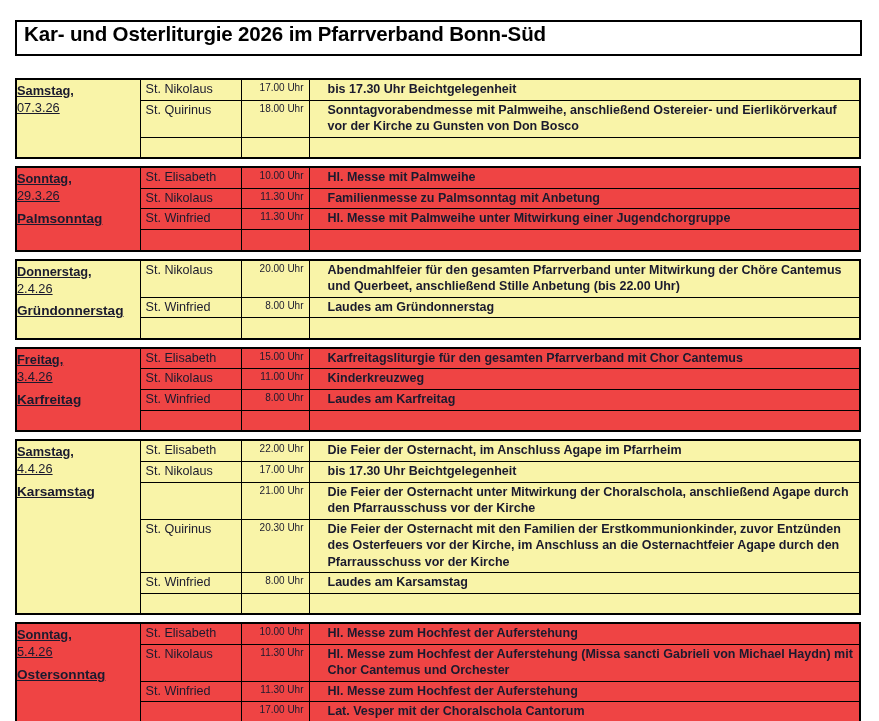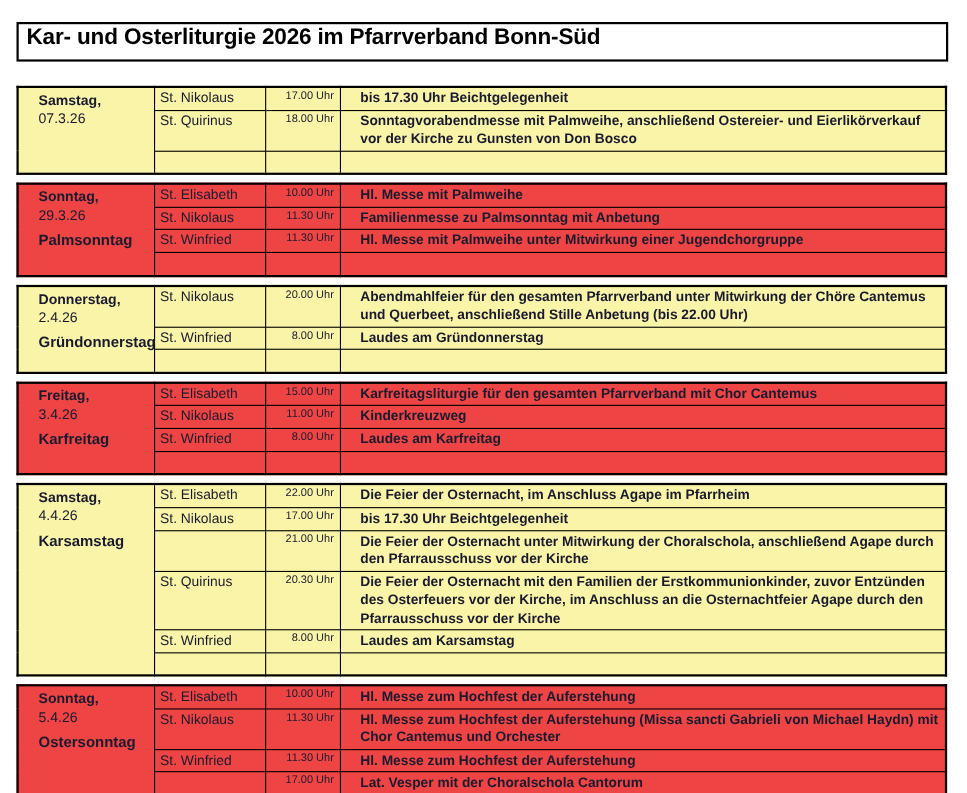--- a/index.html
+++ b/index.html
@@ -61,22 +61,23 @@
 
   .section td {
     border: 1px solid #000000;
     vertical-align: top;
     padding: 1px 4px 2px 4px;
     font-size: 12.3px;
     line-height: 1.32;
   }
 
   td.day-cell {
-    padding: 3px 4px 4px 18px;
+    padding: 3px 4px 4px 0;
     border-right: 1px solid #000000;
+    text-decoration: underline;
   }
   .day-line1 {
     font-weight: bold;
     font-size: 12.8px;
     display: block;
     white-space: nowrap;
   }
   .day-line2 {
     font-weight: normal;
     font-size: 12.8px;

